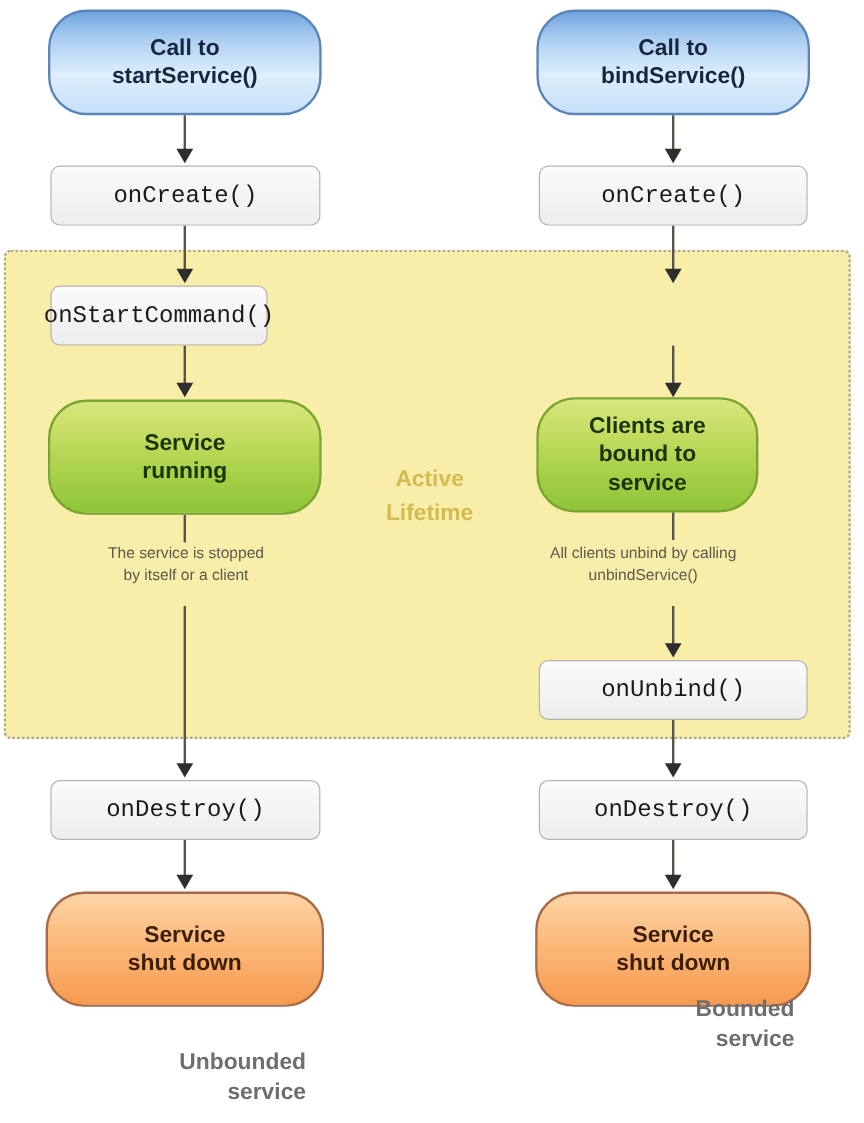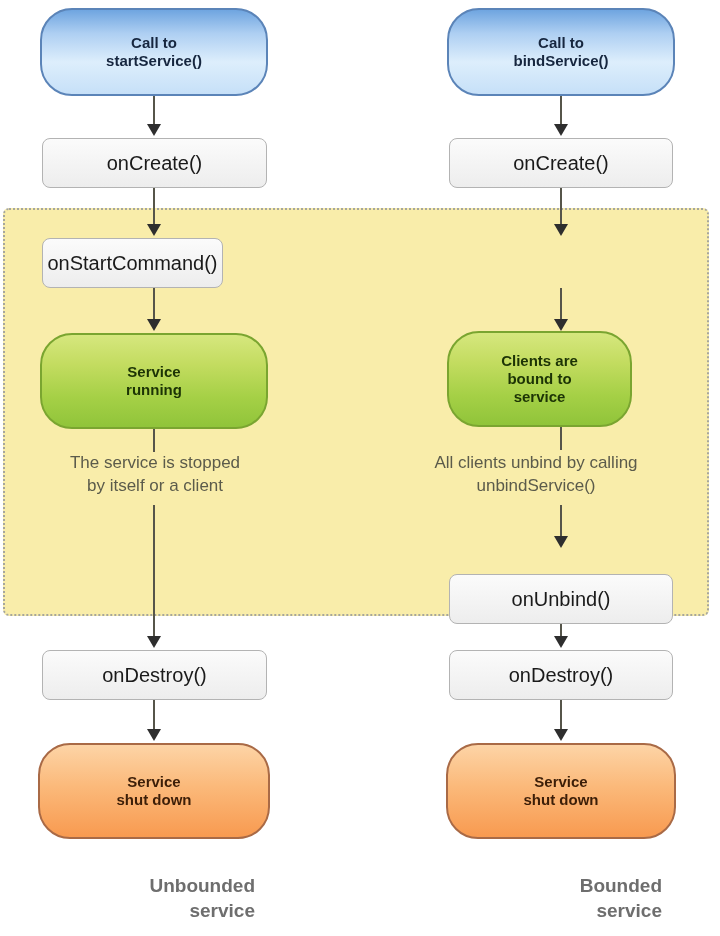--- a/index.html
+++ b/index.html
@@ -17,21 +17,21 @@
     align-items: center;
     justify-content: center;
     text-align: center;
     white-space: pre-line;
     box-sizing: border-box;
     z-index: 2;
   }
   .capsule {
     border-radius: 32px;
     font-weight: bold;
-    font-size: 15px;
+    font-size: 19px;
     line-height: 1.22;
   }
   .capsule.blue {
     background: linear-gradient(180deg, #6fa5e0 0%, #aecff2 28%, #ddeefc 62%, #c6e0f8 100%);
     border: 2px solid #5b84b8;
     color: #16263f;
   }
   .capsule.green {
     background: linear-gradient(180deg, #d6e77e 0%, #c3dc60 32%, #a5d046 68%, #90c43a 100%);
     border: 2px solid #7aa530;
@@ -41,20 +41,21 @@
     background: linear-gradient(180deg, #fdd4a6 0%, #fbb97a 45%, #f89a50 100%);
     border: 2px solid #a96a46;
     color: #3c1e08;
   }
   .graybox {
     background: linear-gradient(180deg, #fbfbfb 0%, #ededed 100%);
     border: 1px solid #b3b3b3;
     border-radius: 8px;
     color: #1a1a1a;
     font-size: 20px;
+    font-family: Liberation Mono, monospace;
   }
   .region {
     position: absolute;
     left: 3px; top: 208px;
     width: 706px; height: 408px;
     background: #f9edaa;
     border: 2px dotted #a6a69c;
     border-radius: 6px;
     box-sizing: border-box;
     z-index: 0;
@@ -68,21 +69,21 @@
     font-weight: bold;
     font-size: 19px;
     line-height: 1.45;
     color: #d2bb51;
     z-index: 1;
   }
   .caption {
     position: absolute;
     text-align: center;
     white-space: pre-line;
-    font-size: 17px;
+    font-size: 13px;
     line-height: 1.35;
     color: #5b5b4b;
     z-index: 2;
   }
   .footer-label {
     position: absolute;
     text-align: right;
     white-space: pre-line;
     font-weight: bold;
     font-size: 19px;
@@ -113,20 +114,22 @@
     border-right: 7px solid transparent;
     border-top: 12px solid #2e2e2e;
   }
 </style>
 </head>
 <body>
 
 <div class="canvas">
 
   <div class="region"></div>
+  <div class="region-label">Active
+Lifetime</div>
 
   <div class="arrow head" style="left:154px; top:96px;  height:40px;"></div>
   <div class="arrow head" style="left:154px; top:188px; height:48px;"></div>
   <div class="arrow head" style="left:154px; top:288px; height:43px;"></div>
   <div class="arrow" style="left:154px; top:429px; height:23px;"></div>
   <div class="arrow head" style="left:154px; top:505px; height:143px;"></div>
   <div class="arrow head" style="left:154px; top:700px; height:41px;"></div>
 
   <div class="arrow head" style="left:561px; top:96px;  height:40px;"></div>
   <div class="arrow head" style="left:561px; top:188px; height:48px;"></div>
@@ -151,20 +154,20 @@
 service</div>
 
   <div class="node capsule blue" style="left:447px; top:8px;   width:228px; height:88px;">Call to
 bindService()</div>
   <div class="node graybox" style="left:449px; top:138px; width:224px; height:50px;">onCreate()</div>
   <div class="node capsule green" style="left:447px; top:331px; width:185px; height:96px;">Clients are
 bound to
 service</div>
   <div class="caption" style="left:390px; top:452px; width:292px;">All clients unbind by calling
 unbindService()</div>
-  <div class="node graybox" style="left:449px; top:574px; width:224px; height:50px;text-align:right;">onUnbind()</div>
+  <div class="node graybox" style="left:449px; top:550px; width:224px; height:50px;text-align:right;">onUnbind()</div>
   <div class="node graybox" style="left:449px; top:650px; width:224px; height:50px;">onDestroy()</div>
   <div class="node capsule orange" style="left:446px; top:743px; width:230px; height:96px;">Service
 shut down</div>
-  <div class="footer-label" style="left:462px; top:874px; width:200px;">Bounded
+  <div class="footer-label" style="left:462px; top:830px; width:200px;">Bounded
 service</div>
 
 </div>
 
 </body></html>

